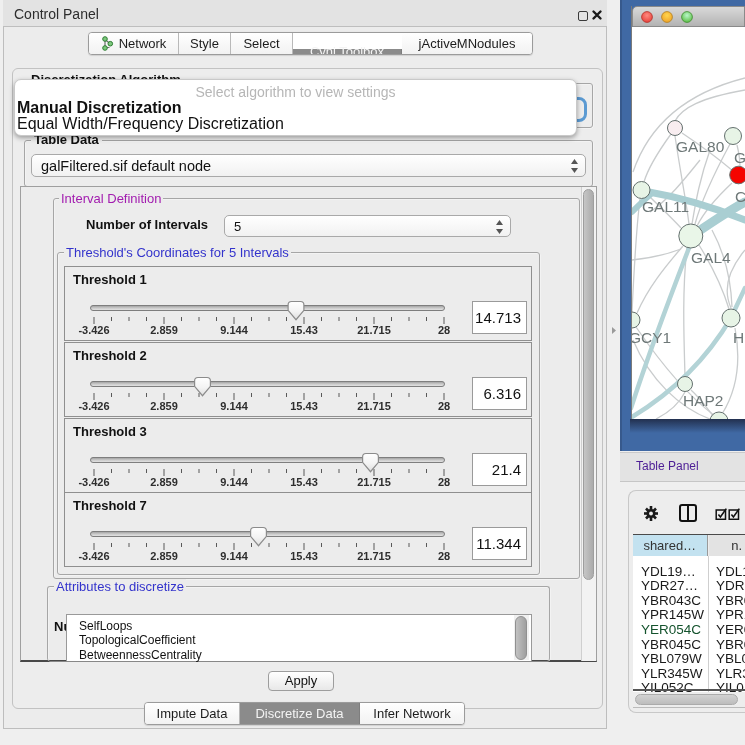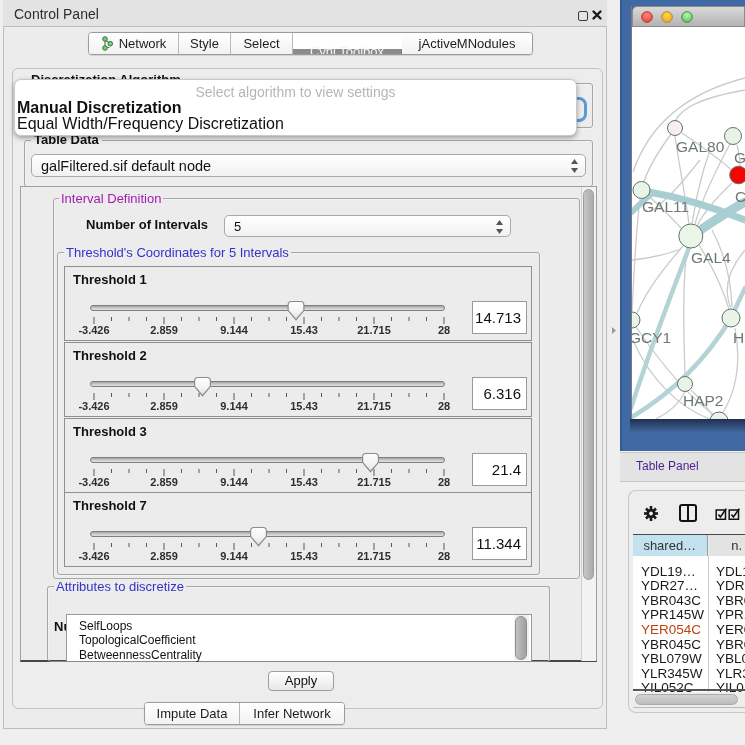--- a/index.html
+++ b/index.html
@@ -257,20 +257,21 @@
 <div class="abs bluelab" style="left:54px;top:579px;background:#ececec;padding:0 2px;font-size:13px;">Attributes to discretize</div>
 <div class="abs" style="left:54px;top:595px;font-size:13px;font-weight:bold;color:#111;margin-top:24px;">Numerical Attributes</div>
 <div class="abs" style="left:66px;top:614px;width:466px;height:47px;background:#fff;border:1px solid #999;border-bottom:none;box-sizing:border-box;">
     <div style="font-size:12px;color:#111;padding-left:12px;line-height:14.3px;padding-top:4px;">SelfLoops<br>TopologicalCoefficient<br>BetweennessCentrality</div>
   </div>
 <div class="abs" style="left:514px;top:615px;width:15px;height:45px;background:#f0f0f0;"></div>
 <div class="abs" style="left:515px;top:616px;width:12px;height:44px;background:linear-gradient(90deg,#c2c2c2,#9f9f9f);border:1px solid #909090;border-radius:6px;box-sizing:border-box;"></div>
 <div class="abs" style="left:268px;top:671px;width:66px;height:20px;background:linear-gradient(#ffffff,#e8e8e8);border:1px solid #9d9d9d;border-radius:4px;box-sizing:border-box;text-align:center;font-size:13px;color:#111;line-height:18px;">Apply</div>
 <div class="seg" style="left:144px;top:702px;">
     <div class="s" style="width:94px;">Impute Data</div>
+    <div class="s sel" style="width:119px;">Discretize Data</div>
     <div class="s" style="width:104px;">Infer Network</div>
   </div>
 <div class="abs" style="left:14px;top:79px;width:563px;height:57px;background:#fff;border:1px solid #c9c9c9;border-radius:7px;box-shadow:0 2px 5px rgba(0,0,0,0.35);box-sizing:border-box;"></div>
 <div class="abs" style="left:14px;top:84px;width:563px;text-align:center;font-size:14px;color:#b6b6b6;">Select algorithm to view settings</div>
 <div class="abs" style="left:17px;top:99px;font-size:16px;font-weight:bold;color:#111;">Manual Discretization</div>
 <div class="abs" style="left:17px;top:115px;font-size:16px;color:#111;">Equal Width/Frequency Discretization</div>
 <div class="abs" style="left:620px;top:0;width:125px;height:451px;background:#4069a4;border-left:2px solid #37598c;box-sizing:border-box;"></div>
 <div class="abs" style="left:630px;top:419px;width:115px;height:14px;background:linear-gradient(#22304f,#4069a4);"></div>
 <div class="abs" style="left:632px;top:6px;width:113px;height:21px;background:linear-gradient(#d9d9d9,#b3b3b3);border:1px solid #8a8a8a;border-radius:5px 0 0 0;box-sizing:border-box;"></div>
 <svg class="abs" style="left:641px;top:11px;" width="12" height="12" viewBox="0 0 12 12">
@@ -381,21 +382,21 @@
   </div>
 <div class="abs" style="left:633px;top:556px;width:112px;height:139px;background:#fff;"></div>
 <div class="abs" style="left:641px;top:563.5px;font-size:13.5px;color:#1a1a1a;">YDL19…</div>
 <div class="abs" style="left:716px;top:563.5px;font-size:13.5px;color:#1a1a1a;">YDL1</div>
 <div class="abs" style="left:641px;top:578.1px;font-size:13.5px;color:#1a1a1a;">YDR27…</div>
 <div class="abs" style="left:716px;top:578.1px;font-size:13.5px;color:#1a1a1a;">YDR2</div>
 <div class="abs" style="left:641px;top:592.7px;font-size:13.5px;color:#1a1a1a;">YBR043C</div>
 <div class="abs" style="left:716px;top:592.7px;font-size:13.5px;color:#1a1a1a;">YBR0</div>
 <div class="abs" style="left:641px;top:607.3px;font-size:13.5px;color:#1a1a1a;">YPR145W</div>
 <div class="abs" style="left:716px;top:607.3px;font-size:13.5px;color:#1a1a1a;">YPR1</div>
-<div class="abs" style="left:641px;top:621.9px;font-size:13.5px;color:#c2410c;">YER054C</div>
+<div class="abs" style="left:641px;top:621.9px;font-size:13.5px;color:#14532d;">YER054C</div>
 <div class="abs" style="left:716px;top:621.9px;font-size:13.5px;color:#1a1a1a;">YER0</div>
 <div class="abs" style="left:641px;top:636.5px;font-size:13.5px;color:#1a1a1a;">YBR045C</div>
 <div class="abs" style="left:716px;top:636.5px;font-size:13.5px;color:#1a1a1a;">YBR0</div>
 <div class="abs" style="left:641px;top:651.1px;font-size:13.5px;color:#1a1a1a;">YBL079W</div>
 <div class="abs" style="left:716px;top:651.1px;font-size:13.5px;color:#1a1a1a;">YBL0</div>
 <div class="abs" style="left:641px;top:665.7px;font-size:13.5px;color:#1a1a1a;">YLR345W</div>
 <div class="abs" style="left:716px;top:665.7px;font-size:13.5px;color:#1a1a1a;">YLR3</div>
 <div class="abs" style="left:641px;top:680.3px;font-size:13.5px;color:#1a1a1a;">YIL052C</div>
 <div class="abs" style="left:716px;top:680.3px;font-size:13.5px;color:#1a1a1a;">YIL0</div>
 <div class="abs" style="left:707.5px;top:556px;width:1px;height:139px;background:#cfcfcf;"></div>

